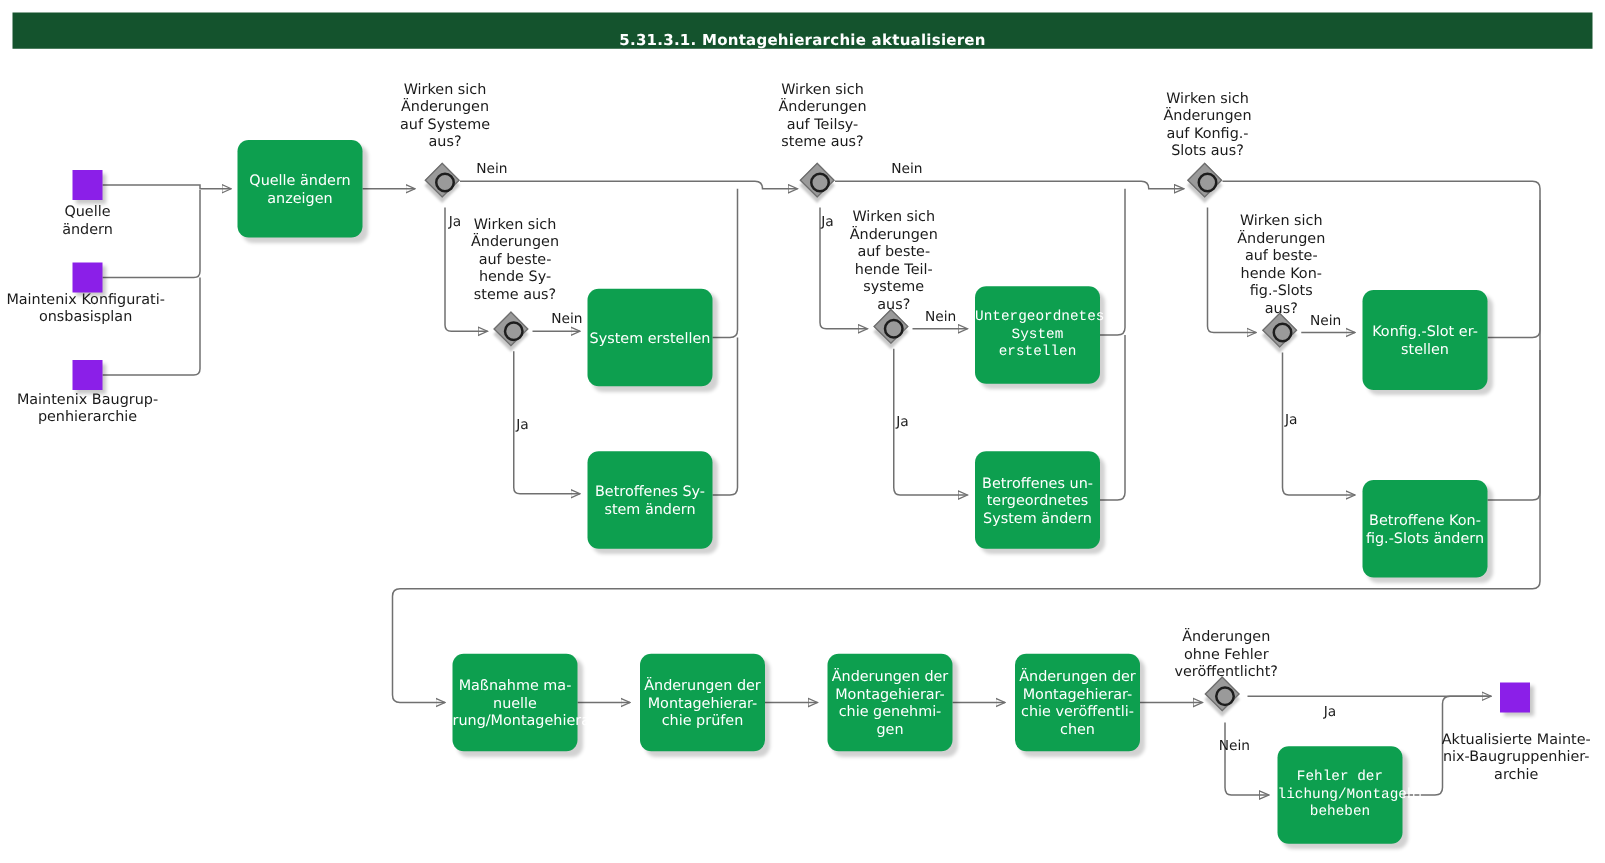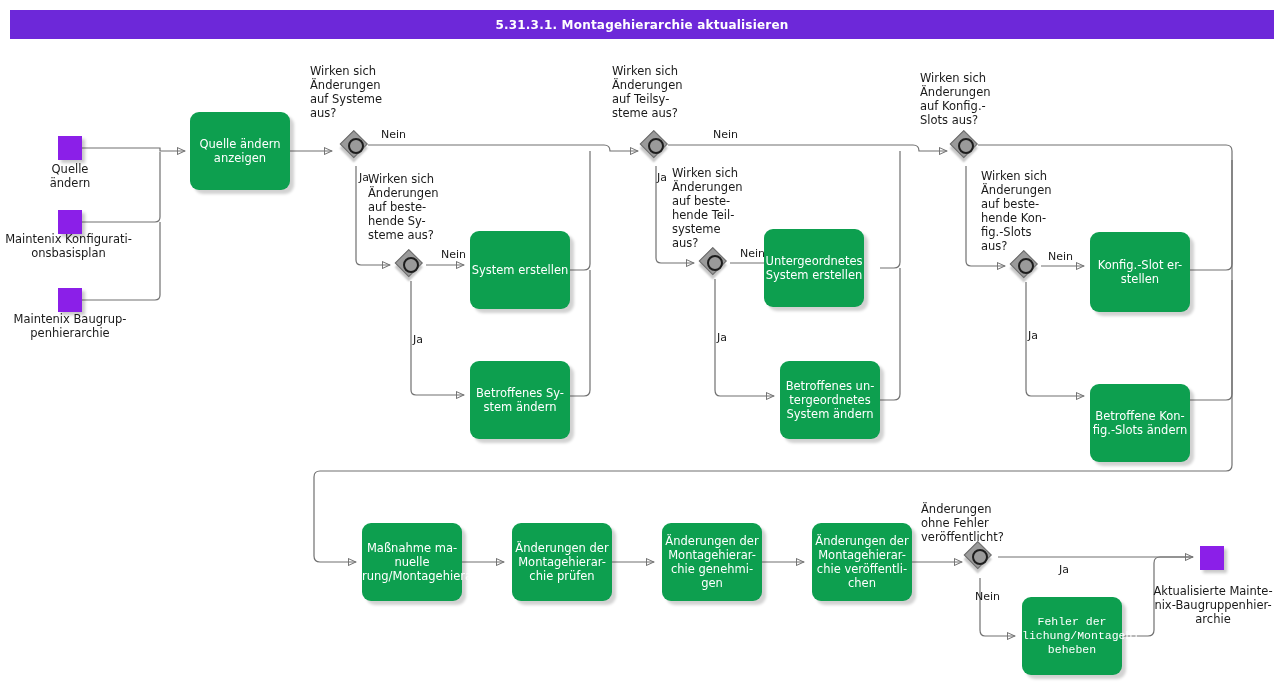--- a/index.html
+++ b/index.html
@@ -15,26 +15,26 @@
     background: #ffffff;
     overflow: hidden;
   }
   
   .title-bar {
     position: absolute;
     left: 10px;
     top: 10px;
     width: 1264px;
     height: 29px;
-    background: #6d28d9;
+    background: #14532d;
     color: #ffffff;
     font-size: 12px;
     font-weight: bold;
     display: flex;
-    align-items: center;
+    align-items: flex-end;
     justify-content: center;
     letter-spacing: .2px;
   }
   
   #wires {
     position: absolute;
     left: 0; top: 0;
     width: 1284px;
     height: 690px;
     pointer-events: none;
@@ -104,21 +104,21 @@
     border-radius: 50%;
     background: #9a9a9a;
   }
   
   .lbl {
     position: absolute;
     font-size: 11.5px;
     line-height: 14px;
     color: #1a1a1a;
     white-space: pre-line;
-    text-align: left;
+    text-align: center;
   }
   .flow-lbl {
     position: absolute;
     font-size: 11px;
     line-height: 13px;
     color: #1a1a1a;
     white-space: nowrap;
   }
 </style>
 </head>
@@ -217,21 +217,21 @@
 
   <div class="task" style="left:470px; top:231px; width:100px; height:78px;">
     <span class="txt">System erstellen</span>
   </div>
 
   <div class="task" style="left:470px; top:361px; width:100px; height:78px;">
     <span class="txt">Betroffenes Sy-
 stem ändern</span>
   </div>
 
-  <div class="task" style="left:764px; top:229px; width:100px; height:78px;">
+  <div class="task" style="left:780px; top:229px; width:100px; height:78px;font-family:Liberation Mono, monospace;">
     <span class="txt">Untergeordnetes
 System erstellen</span>
   </div>
 
   <div class="task" style="left:780px; top:361px; width:100px; height:78px;">
     <span class="txt">Betroffenes un-
 tergeordnetes
 System ändern</span>
   </div>
 

